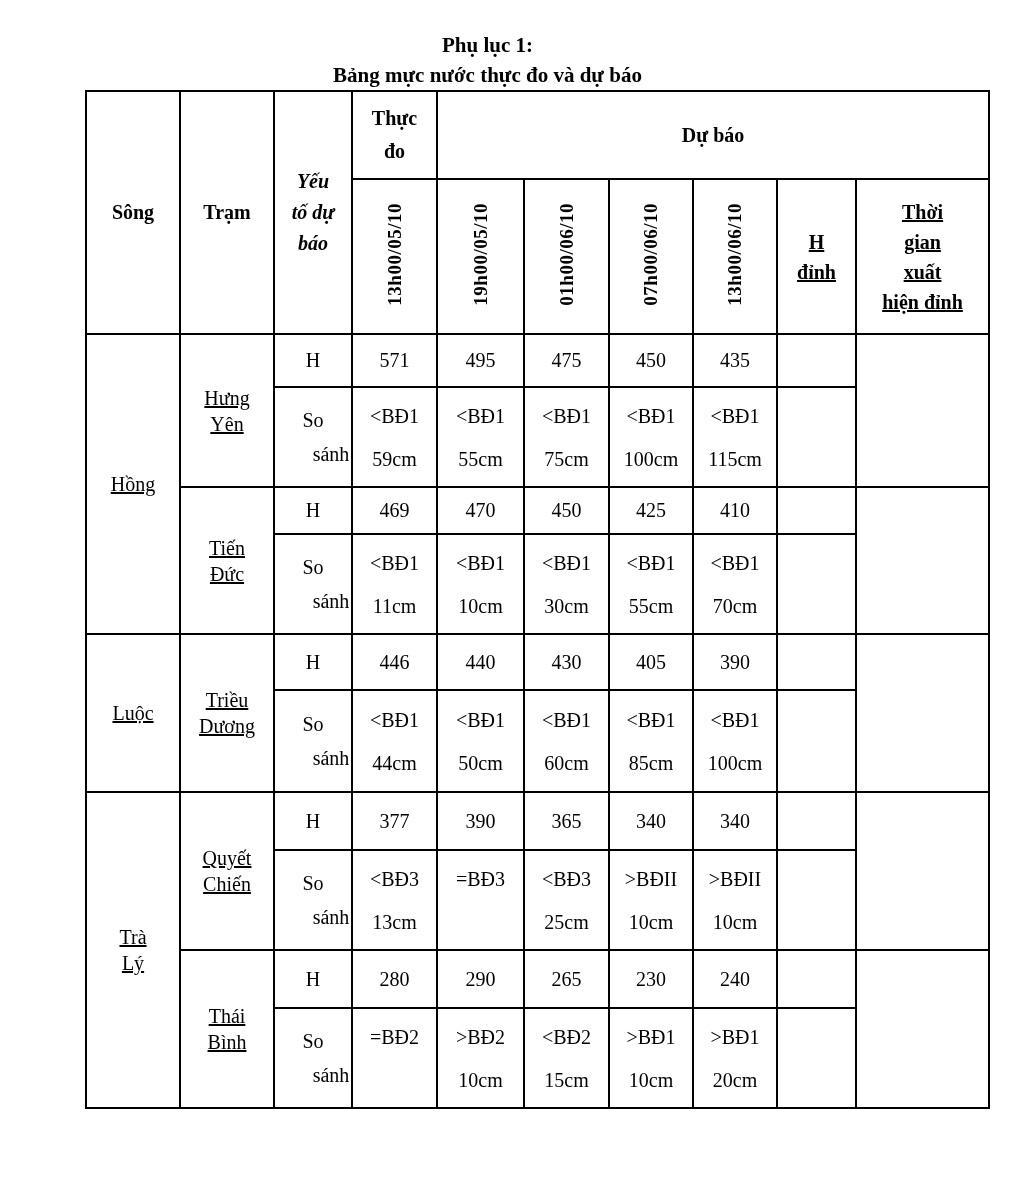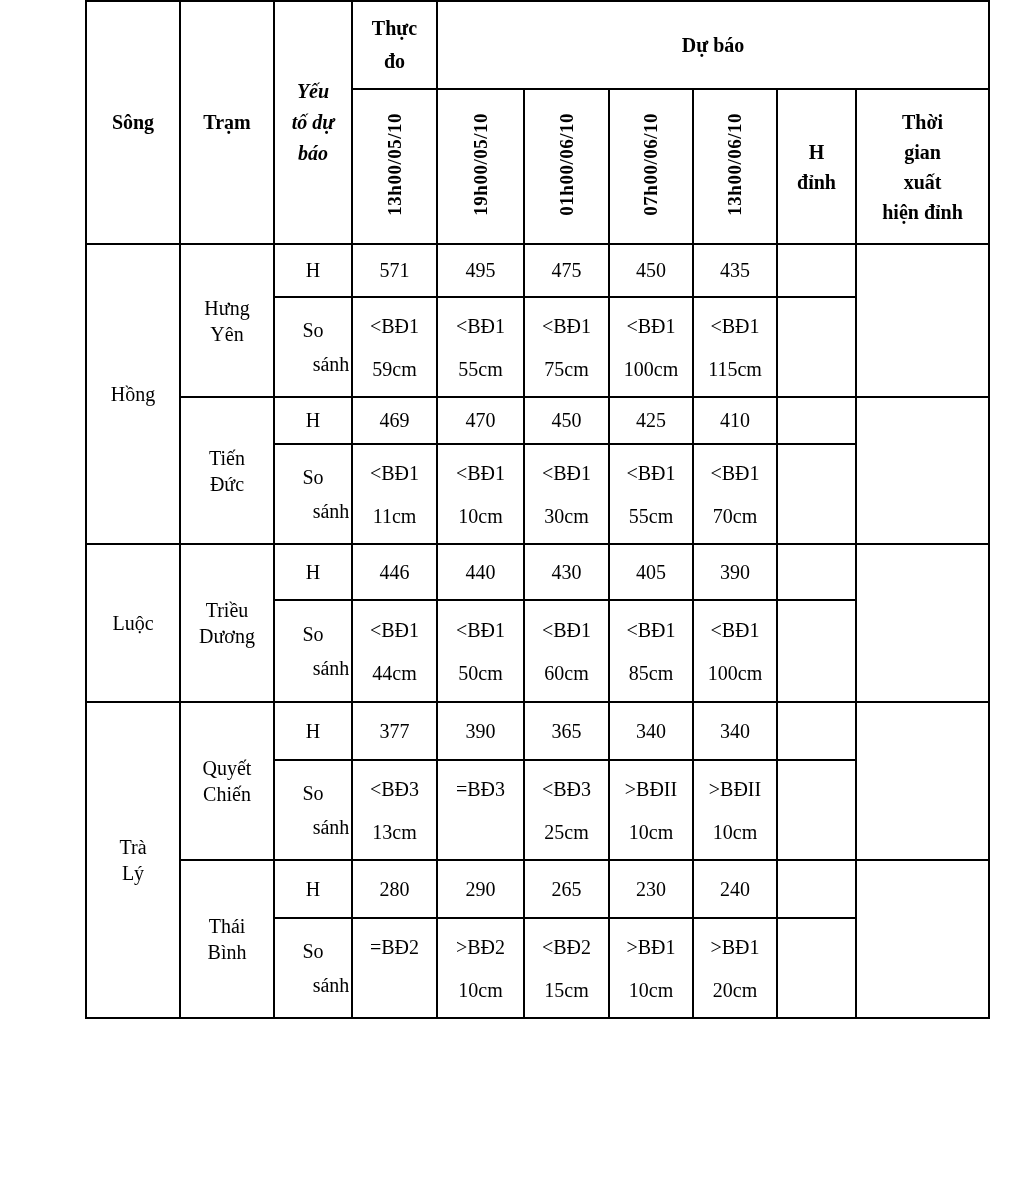--- a/index.html
+++ b/index.html
@@ -46,41 +46,45 @@
     border:2px solid #000;
     text-align:center;
     vertical-align:middle;
     padding:0;
     font-size:20px;
     overflow:hidden;
   }
   .hd { font-weight:bold; }
   .hd3 div { line-height:31px;font-style:italic; }
   .hd2 div { line-height:33px; }
-  .peakhdr div { line-height:30px; }
+  .peakhdr div { line-height:30px;text-decoration:underline; }
   .rot {
     display:inline-block;
     writing-mode:vertical-rl;
     transform:rotate(180deg);
     font-weight:bold;
     font-size:19px;
     letter-spacing:0.5px;
     white-space:nowrap;
   }
-  .river div, .station div { line-height:26px; }
+  .river div, .station div { line-height:26px;text-decoration:underline; }
   .sslabel div { line-height:22px; }
   .sslabel div + div { margin-top:12px;padding-left:36px; }
   .ss .l1 { line-height:22px; min-height:22px; }
   .ss .l2 { line-height:22px; min-height:22px; margin-top:21px; }
 </style>
 </head>
 <body>
 
 <div class="sheet">
 
+  <div class="title-block">
+    <div>Phụ lục 1:</div>
+    <div>Bảng mực nước thực đo và dự báo</div>
+  </div>
 
 
   <table class="main">
     <colgroup>
       <col style="width:94px">
         <col style="width:94px">
         <col style="width:78px">
       <col style="width:85px">
         <col style="width:87px">
         <col style="width:85px">

